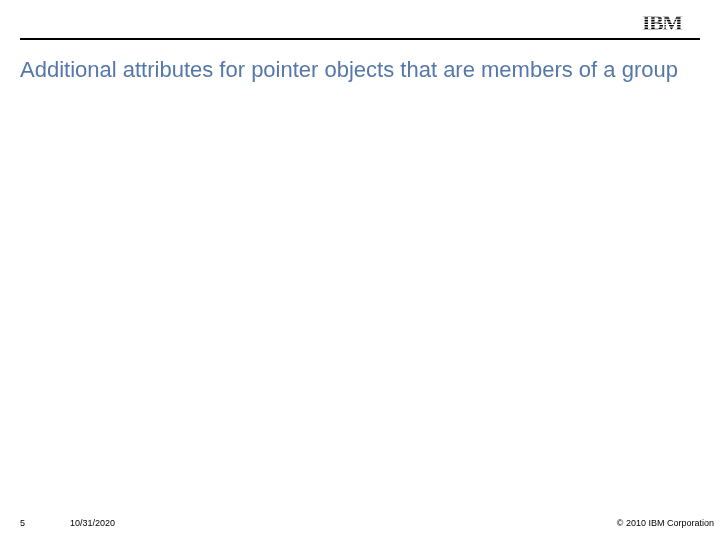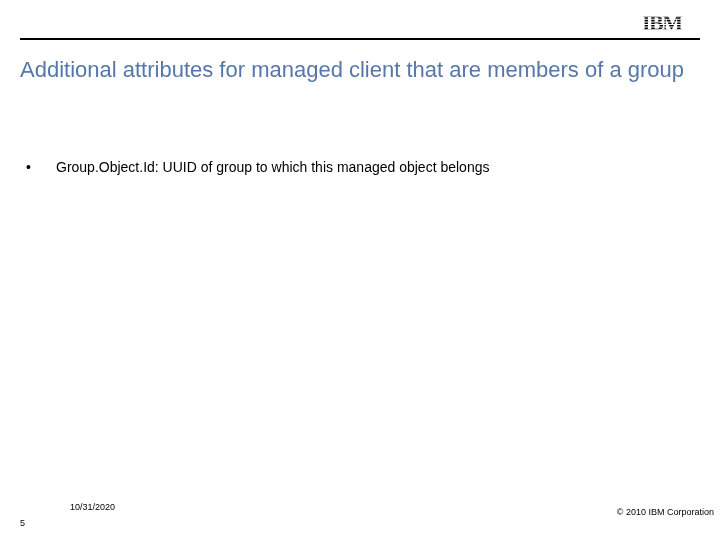--- a/index.html
+++ b/index.html
@@ -7,22 +7,22 @@
   .slide { width: 720px; height: 540px; position: relative; }
   .header-bar { position: absolute; top: 38px; left: 20px; right: 20px; border-top: 2px solid #000; }
   .logo { position: absolute; top: 12px; right: 24px; margin-left: 44px; }
   .logo svg { display: block; }
   .title { position: absolute; top: 56px; left: 20px; right: 20px; font-size: 22px; font-weight: 400; color: #5577aa; line-height: 1.25; }
   .body-bullets { position: absolute; top: 158px; left: 20px; right: 20px; font-size: 14px; line-height: 1.3; }
   .body-bullets li { list-style: none; position: relative; padding-left: 36px; margin-bottom: 8px; }
   .body-bullets li::before { content: "•"; position: absolute; left: 6px; top: 0; }
   .footer { position: absolute; bottom: 12px; left: 20px; right: 6px; font-size: 9px; color: #000; }
   .page-num { position: absolute; left: 0; bottom: 0; }
-  .date { position: absolute; left: 50px; bottom: 16px; text-align: right; }
-  .copyright { position: absolute; right: 0; bottom: 11px; }
+  .date { position: absolute; left: 50px; bottom: 0; text-align: right; }
+  .copyright { position: absolute; right: 0; bottom: 0; }
 </style>
 </head>
 <body>
 
 <div class="slide">
 
   <div class="logo">
     <svg width="54" height="20" viewBox="0 0 54 20">
       <defs>
         <clipPath id="stripes">
@@ -37,24 +37,23 @@
         </clipPath>
       </defs>
       <g clip-path="url(#stripes)">
         <text x="0" y="18" font-family="Georgia, 'Times New Roman', serif" font-weight="900" font-size="22" letter-spacing="-1.5" fill="#000">IBM</text>
       </g>
     </svg>
   </div>
 
   <div class="header-bar"></div>
 
-  <h1 class="title">Additional attributes for managed client that are members of a group</h1>
+  <h1 class="title">Additional attributes for pointer objects that are members of a group</h1>
 
   <ul class="body-bullets">
-    <li>Group.Object.Id: UUID of group to which this managed object belongs</li>
   </ul>
 
   <div class="footer">
     <span class="page-num">5</span>
     <span class="date">10/31/2020</span>
     <span class="copyright">© 2010 IBM Corporation</span>
   </div>
 
 </div>
 

